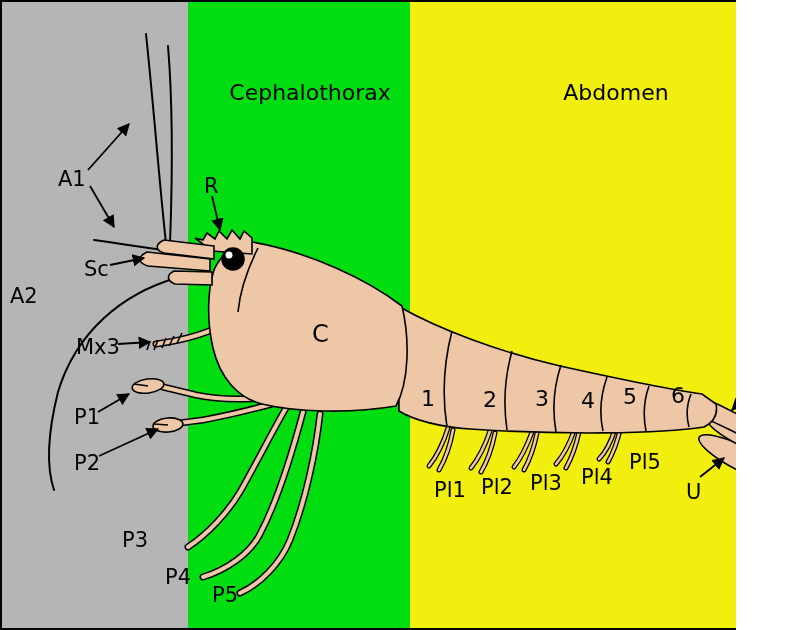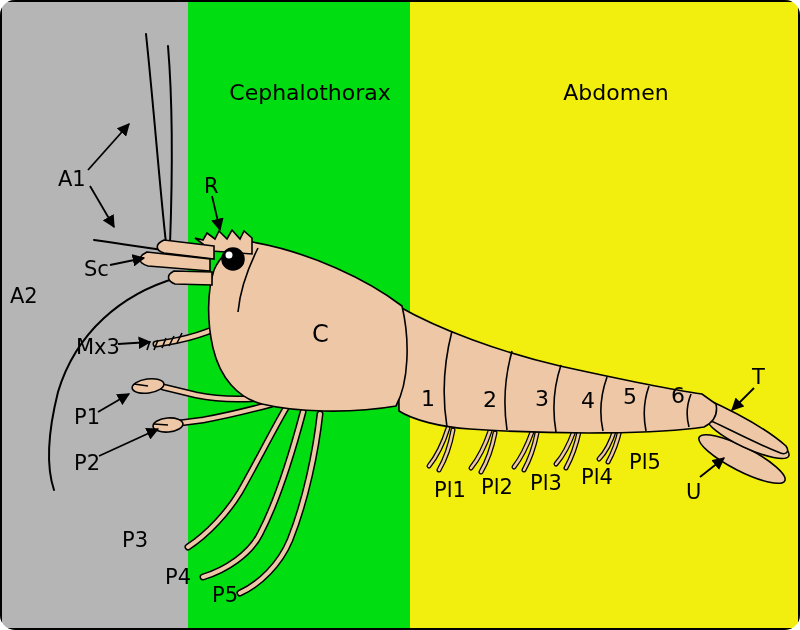--- a/index.html
+++ b/index.html
@@ -1,16 +1,16 @@
 <!DOCTYPE html>
 <html><head>
 <meta charset="utf-8">
 <style>
   html,body{margin:0;padding:0;background:#fff;}
-  .stage{width:800px;height:630px;position:relative;overflow:hidden;border-radius:15px;}
+  .stage{width:736px;height:630px;position:relative;overflow:hidden;}
   svg{display:block;}
   svg text{font-family:"DejaVu Sans","Liberation Sans",sans-serif;font-size:21px;fill:#000;}
   svg text.title{font-size:22px;text-anchor:middle;}
   svg text.seg{font-size:22px;text-anchor:middle;}
   svg text.plbl{font-size:21px;text-anchor:middle;}
   svg text.big{font-size:24px;}
   .bodyfill{stroke:#000;stroke-width:1.6;}
   .thin{fill:none;stroke:#000;stroke-width:1.6;}
   .thin2{fill:none;stroke:#000;stroke-width:2;stroke-linecap:round;}
   .tube-out{stroke:#000;stroke-width:7;fill:none;stroke-linecap:round;}

